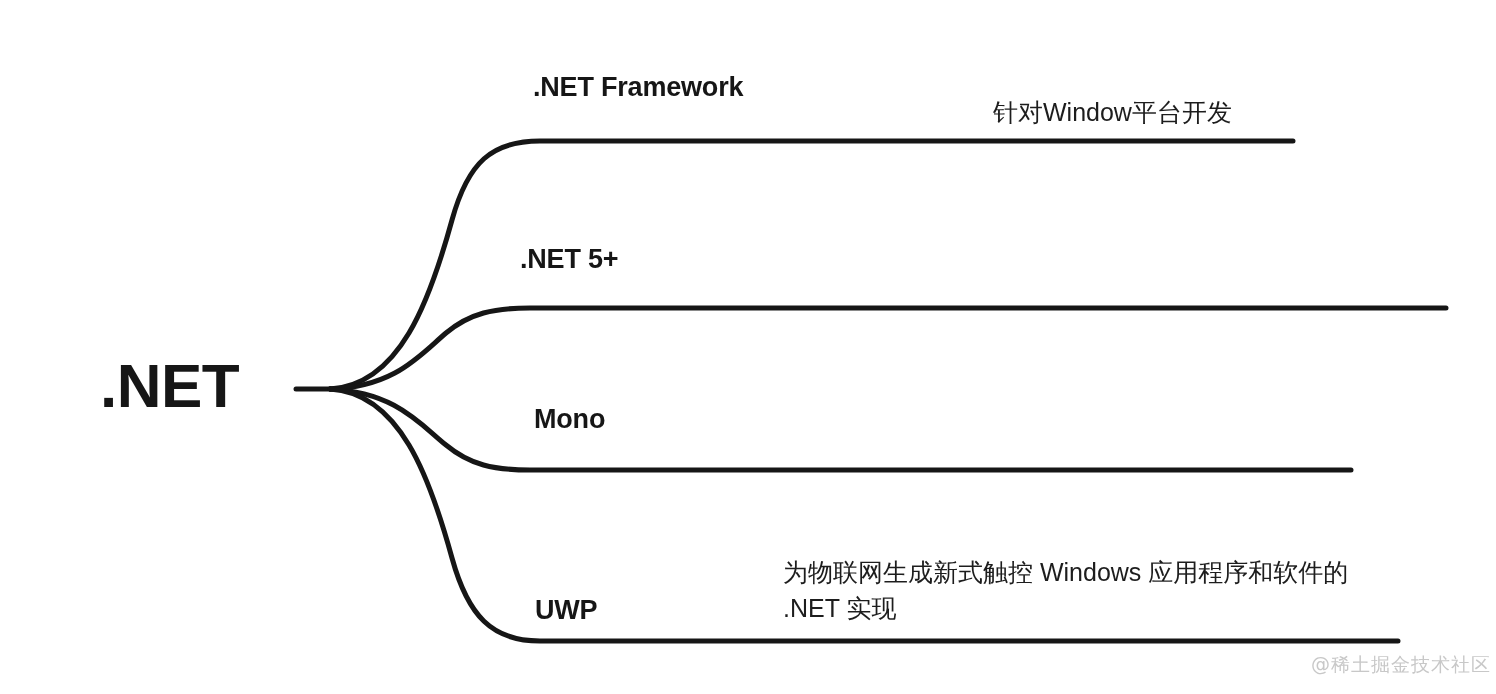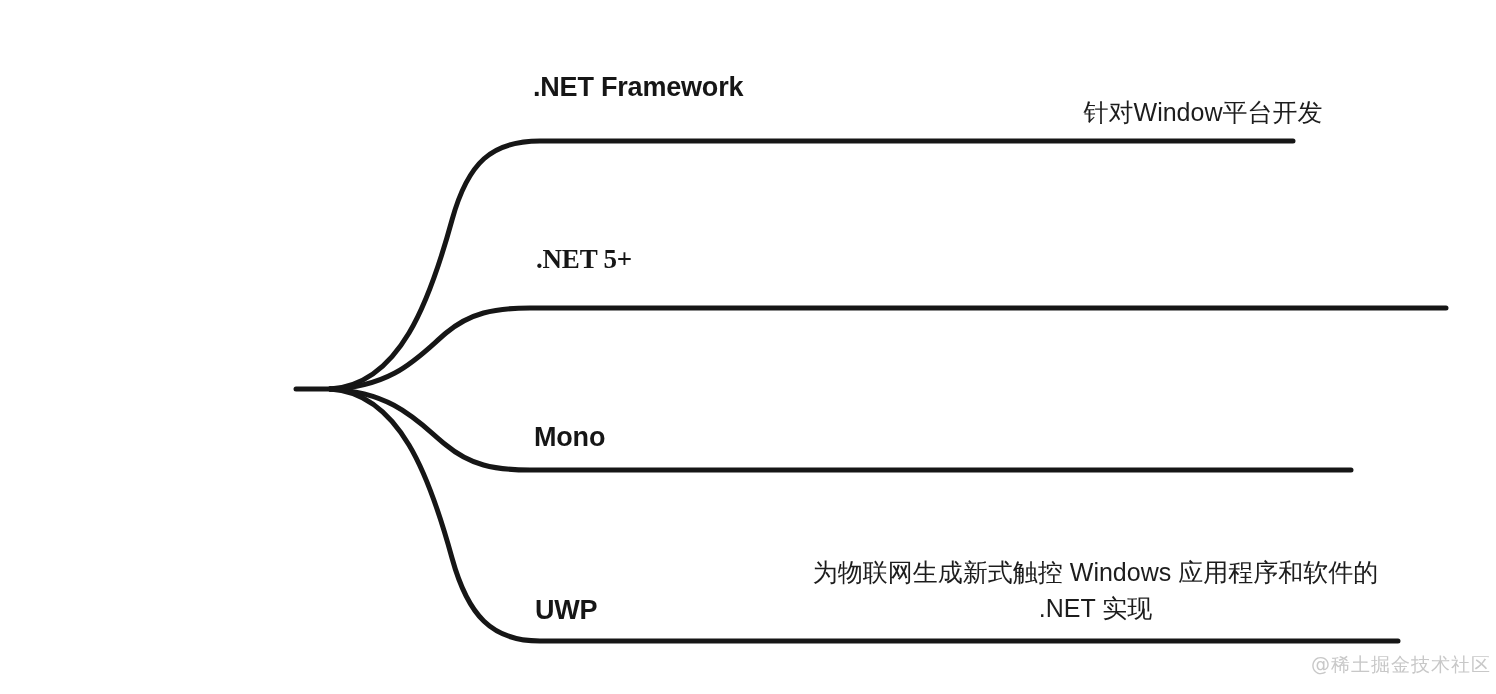--- a/index.html
+++ b/index.html
@@ -45,29 +45,28 @@
     line-height: 1;
     white-space: nowrap;
     letter-spacing: -0.2px;
   }
   .branch-desc {
     position: absolute;
     font-size: 25px;
     font-weight: 400;
     color: #1d1d1d;
     line-height: 1.45;
-    text-align: center;
   }
   .t1 { left: 533px; top: 74px; }
   .d1 { left: 993px; top: 94px; width: 420px; }
 
-  .t2 { left: 536px; top: 246px; font-family: Liberation Serif, serif; }
+  .t2 { left: 520px; top: 246px; }
   .d2 { left: 824px; top: 228px; width: 636px; }
 
-  .t3 { left: 534px; top: 424px; }
+  .t3 { left: 534px; top: 406px; }
   .d3 { left: 803px; top: 420px; width: 600px; }
 
   .t4 { left: 535px; top: 576px; margin-top: 21px; }
   .d4 { left: 783px; top: 554px; width: 625px; }
 
   .watermark {
     position: absolute;
     left: 1311px;
     top: 652px;
     font-size: 19px;
@@ -88,20 +87,21 @@
 
     <path d="M 330 389 C 400 385, 430 300, 452 220 C 468 162, 492 141, 540 141 L 1293 141" fill="none" stroke="#161616" stroke-width="5" stroke-linecap="round"></path>
 
     <path d="M 330 389 C 395 387, 420 355, 446 333 C 470 313, 494 308, 530 308 L 1446 308" fill="none" stroke="#161616" stroke-width="5" stroke-linecap="round"></path>
 
     <path d="M 330 389 C 395 392, 420 424, 446 445 C 470 465, 494 470, 530 470 L 1351 470" fill="none" stroke="#161616" stroke-width="5" stroke-linecap="round"></path>
 
     <path d="M 330 389 C 400 393, 430 478, 452 558 C 468 616, 492 641, 540 641 L 1398 641" fill="none" stroke="#161616" stroke-width="5" stroke-linecap="round"></path>
   </svg>
 
+  <div class="node-root">.NET</div>
 
   <div class="branch-title t1">.NET Framework</div>
   <div class="branch-desc d1">针对Window平台开发</div>
 
   <div class="branch-title t2">.NET 5+</div>
 
   <div class="branch-title t3">Mono</div>
 
   <div class="branch-title t4">UWP</div>
   <div class="branch-desc d4">为物联网生成新式触控 Windows 应用程序和软件的 .NET 实现</div>

